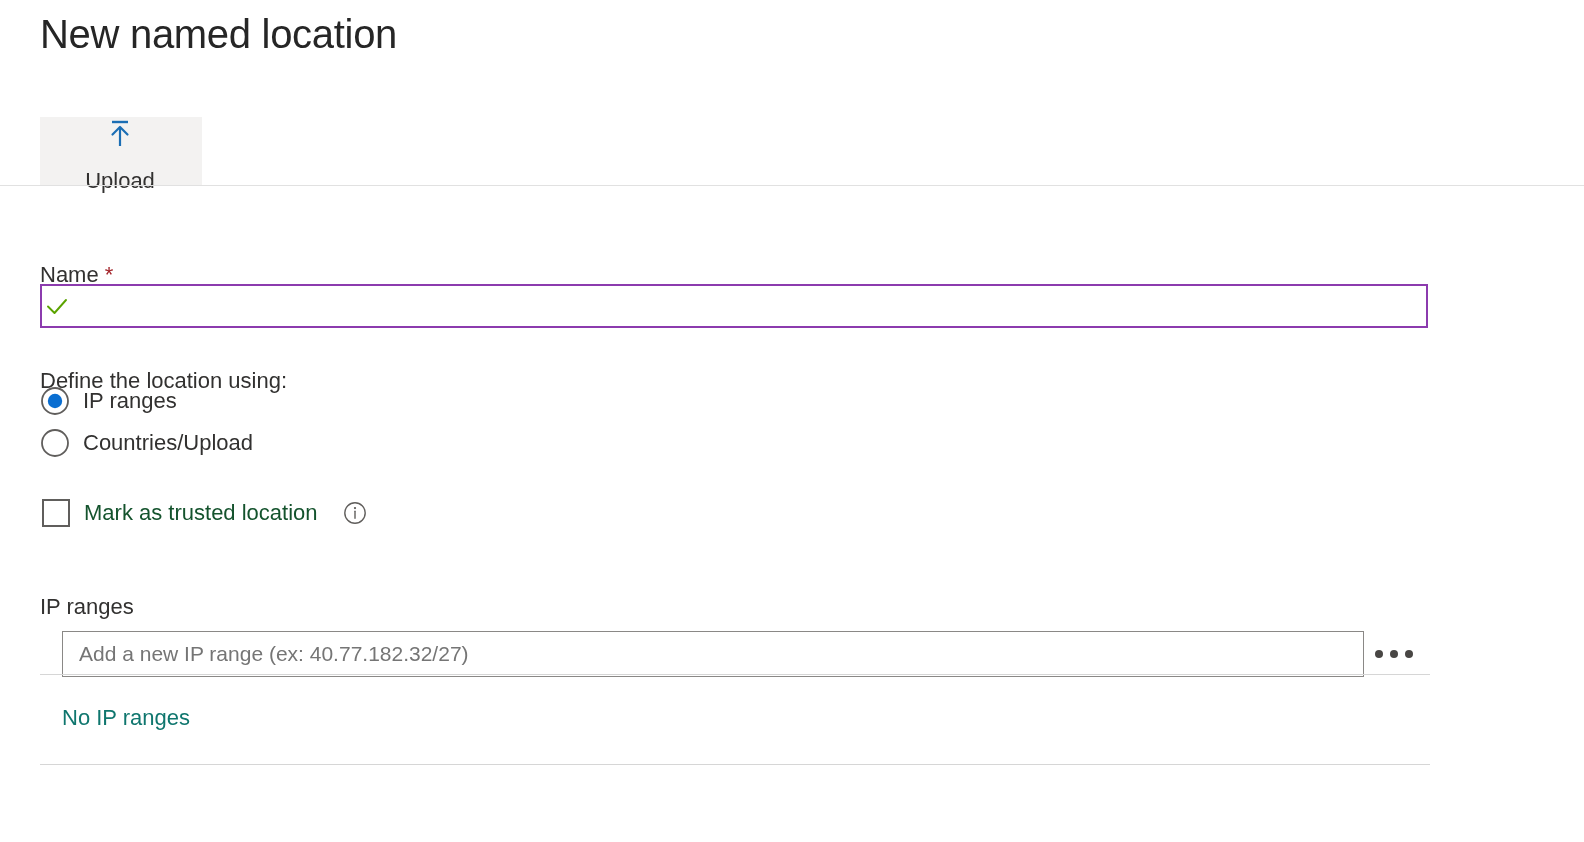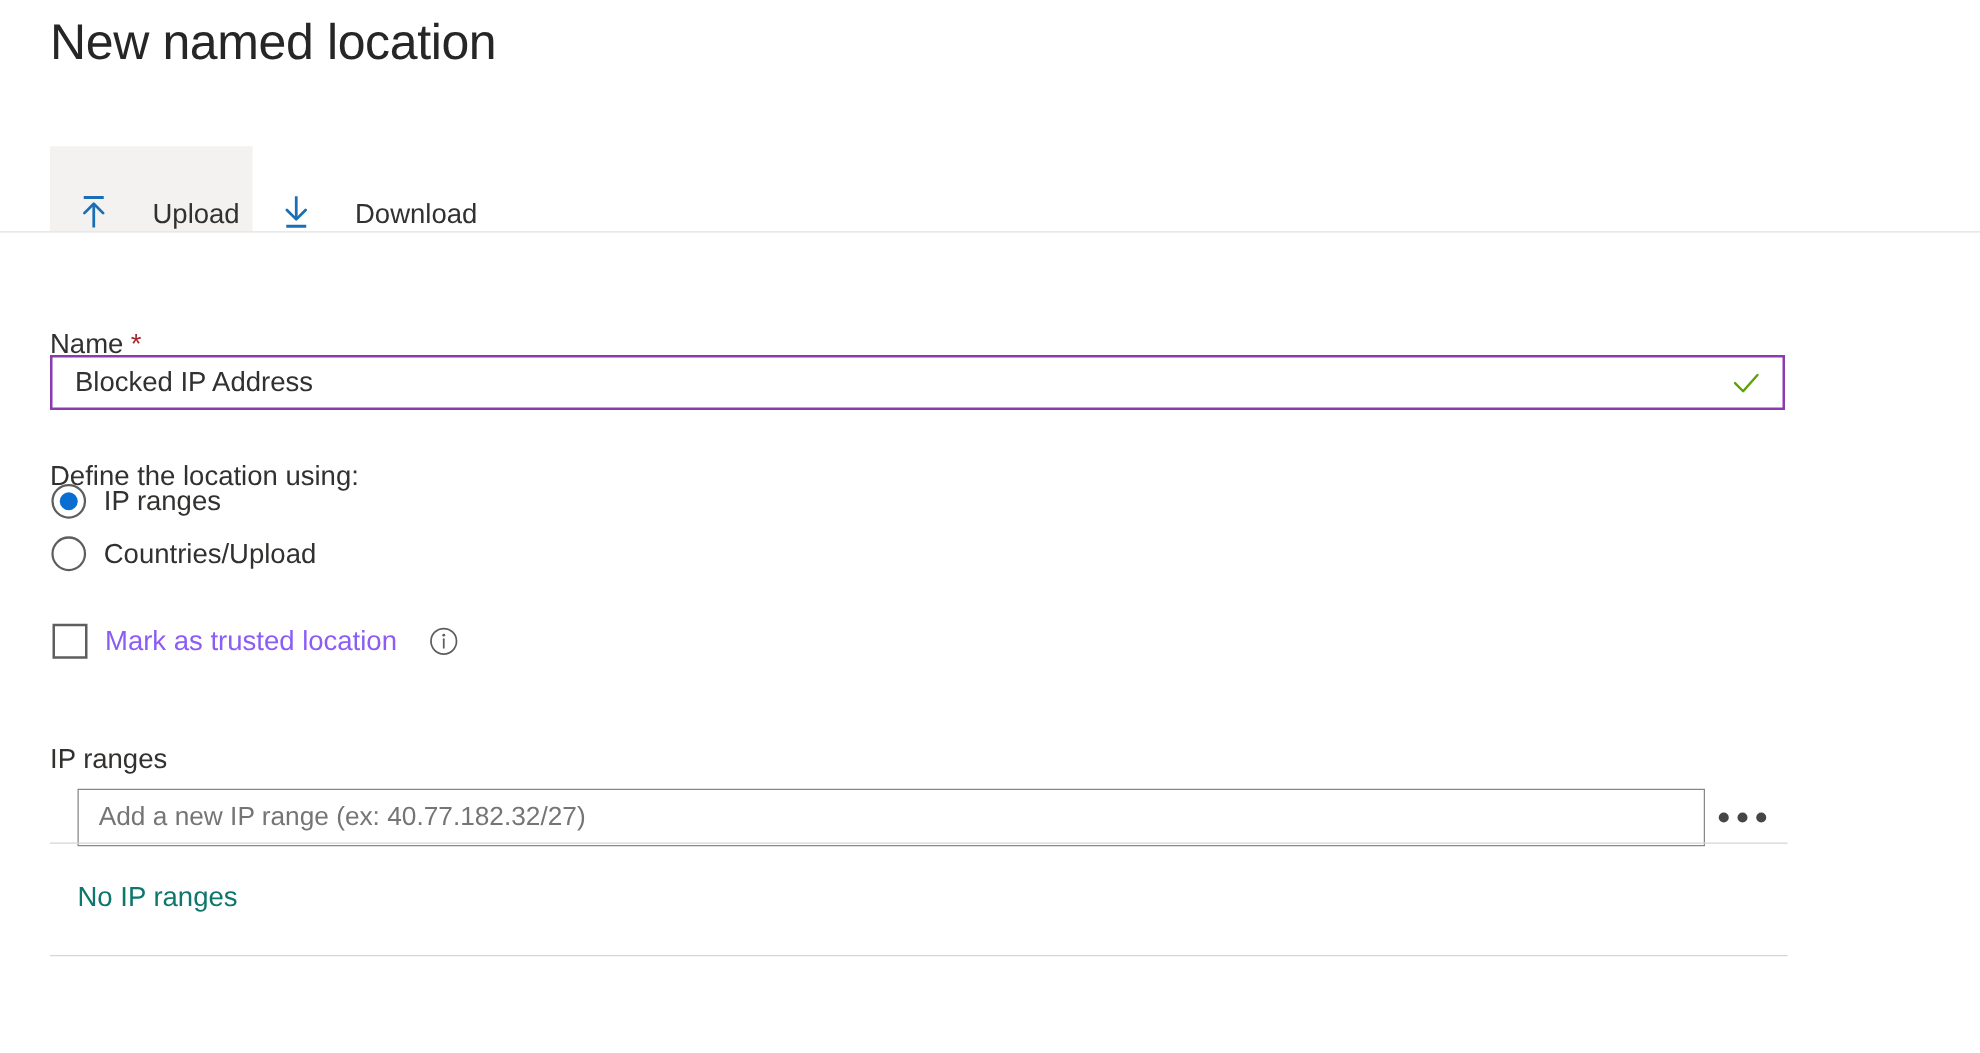--- a/index.html
+++ b/index.html
@@ -43,29 +43,30 @@
     top: 68px;
     width: 1584px;
     height: 1px;
     background: #e1e1e1;
   }
   .cmd-btn {
     position: absolute;
     top: 0;
     height: 68px;
     display: flex;
-    align-items: flex-end;
-    gap: 32px;
+    align-items: center;
+    gap: 18px;
     padding: 0 22px 0 20px;
     box-sizing: border-box;
     cursor: pointer;
     user-select: none;
     background: transparent;
     border: none;
     font-family: "Liberation Sans", sans-serif;
+    flex-direction: column;
   }
   .cmd-btn.active {
     background: #f3f2f1;
   }
   .cmd-btn .cmd-label {
     font-size: 22px;
     color: #323130;
     line-height: 28px;
     white-space: nowrap;
   }
@@ -172,21 +173,21 @@
   .check-box {
     width: 28px;
     height: 28px;
     box-sizing: border-box;
     border: 2px solid #605e5c;
     background: #ffffff;
     flex: 0 0 auto;
   }
   .check-label {
     font-size: 22px;
-    color: #8b5cf6;
+    color: #14532d;
     line-height: 28px;
     white-space: nowrap;
   }
   .info-icon {
     width: 24px;
     height: 24px;
     margin-left: 11px;
     flex: 0 0 auto;
     cursor: pointer;
   }
@@ -269,40 +270,31 @@
 
   <button class="cmd-btn active" id="upload-btn">
     <svg class="cmd-icon" viewBox="0 0 30 32">
       <line x1="7" y1="5" x2="23" y2="5" stroke="#1b6eb4" stroke-width="2.4" stroke-linecap="butt"></line>
       <line x1="15" y1="11" x2="15" y2="29" stroke="#1b6eb4" stroke-width="2.2"></line>
       <polyline points="7.5,17.5 15,10 22.5,17.5" fill="none" stroke="#1b6eb4" stroke-width="2.2" stroke-linecap="round" stroke-linejoin="round"></polyline>
     </svg>
     <span class="cmd-label">Upload</span>
   </button>
 
-  <button class="cmd-btn" id="download-btn">
-    <svg class="cmd-icon" viewBox="0 0 30 32">
-      <line x1="15" y1="4" x2="15" y2="22" stroke="#1b6eb4" stroke-width="2.2"></line>
-      <polyline points="7.5,15 15,22.5 22.5,15" fill="none" stroke="#1b6eb4" stroke-width="2.2" stroke-linecap="round" stroke-linejoin="round"></polyline>
-      <line x1="7" y1="28" x2="23" y2="28" stroke="#1b6eb4" stroke-width="2.4" stroke-linecap="butt"></line>
-    </svg>
-    <span class="cmd-label">Download</span>
-  </button>
 
   <div class="commandbar-divider"></div>
 </div>
 
 <div class="form">
 
   <div class="field-label" id="name-label">
     <span>Name</span><span class="req-star">*</span>
   </div>
 
   <div class="name-input-wrap">
-    <input class="name-input" type="text" value="Blocked IP Address" style="">
     <svg class="valid-check" viewBox="0 0 30 30">
       <polyline points="6,15.5 12.5,22 24,9" fill="none" stroke="#5ba300" stroke-width="1.9" stroke-linecap="round" stroke-linejoin="round"></polyline>
     </svg>
   </div>
 
   <div class="field-label" id="define-label">Define the location using:</div>
 
   <div class="radio-row" id="radio-ip">
     <svg class="radio-mark" viewBox="0 0 30 30">
       <circle cx="15" cy="15" r="13" fill="#ffffff" stroke="#605e5c" stroke-width="1.8"></circle>

